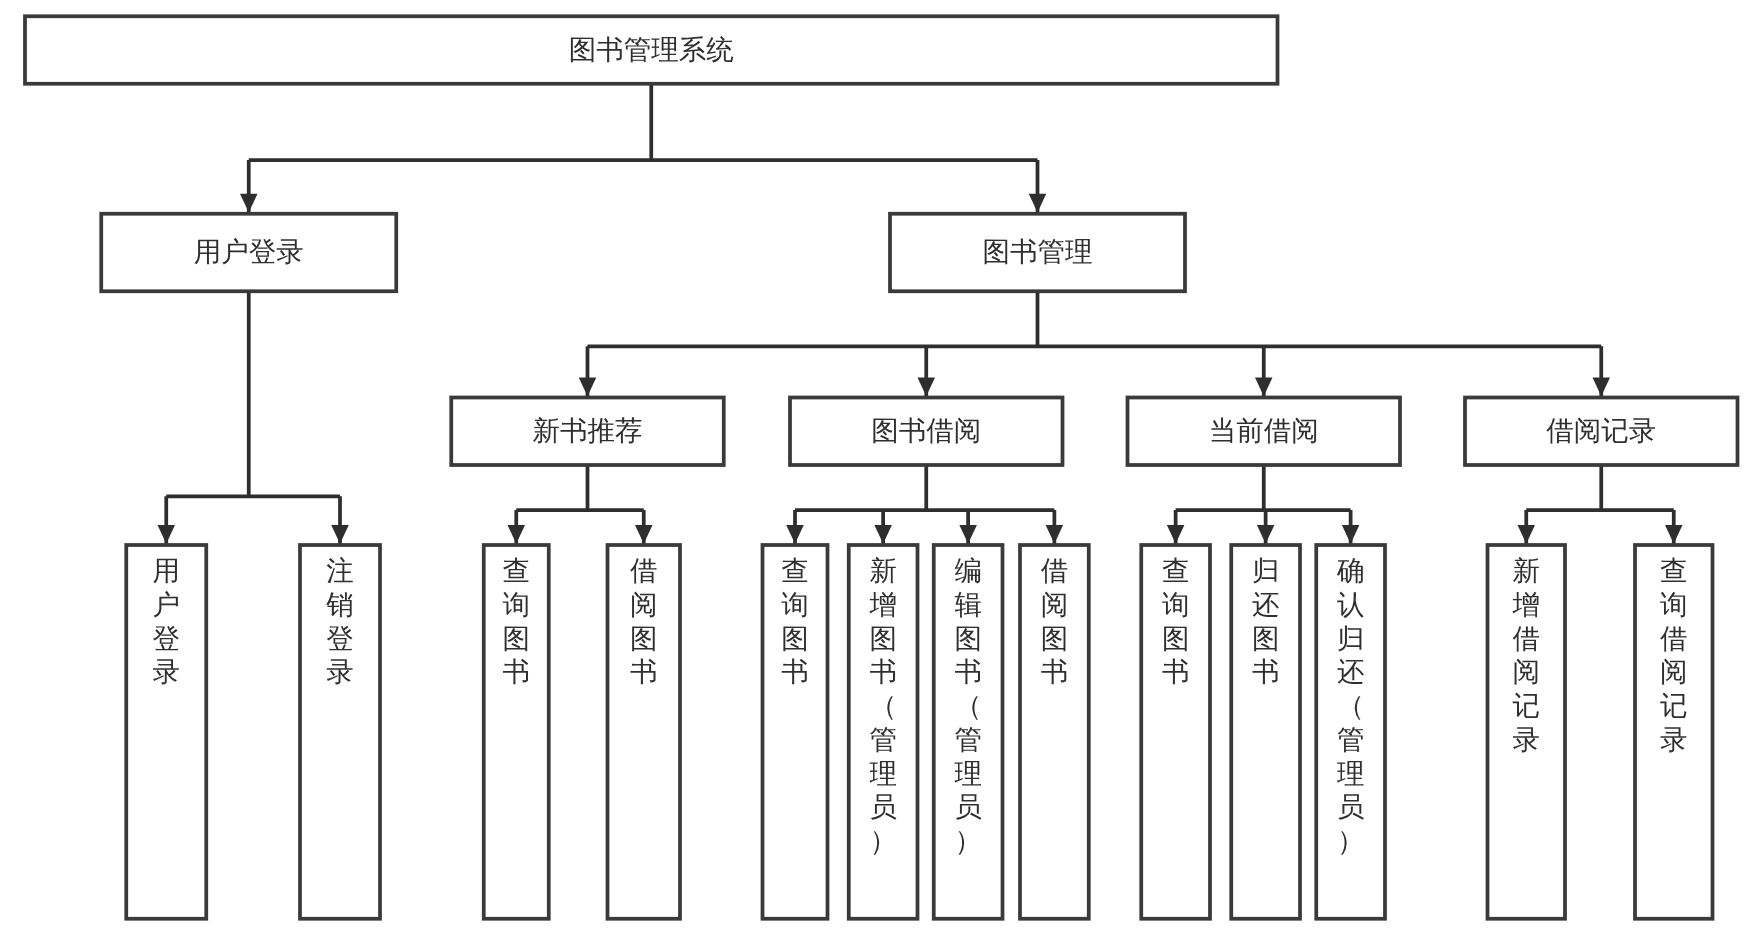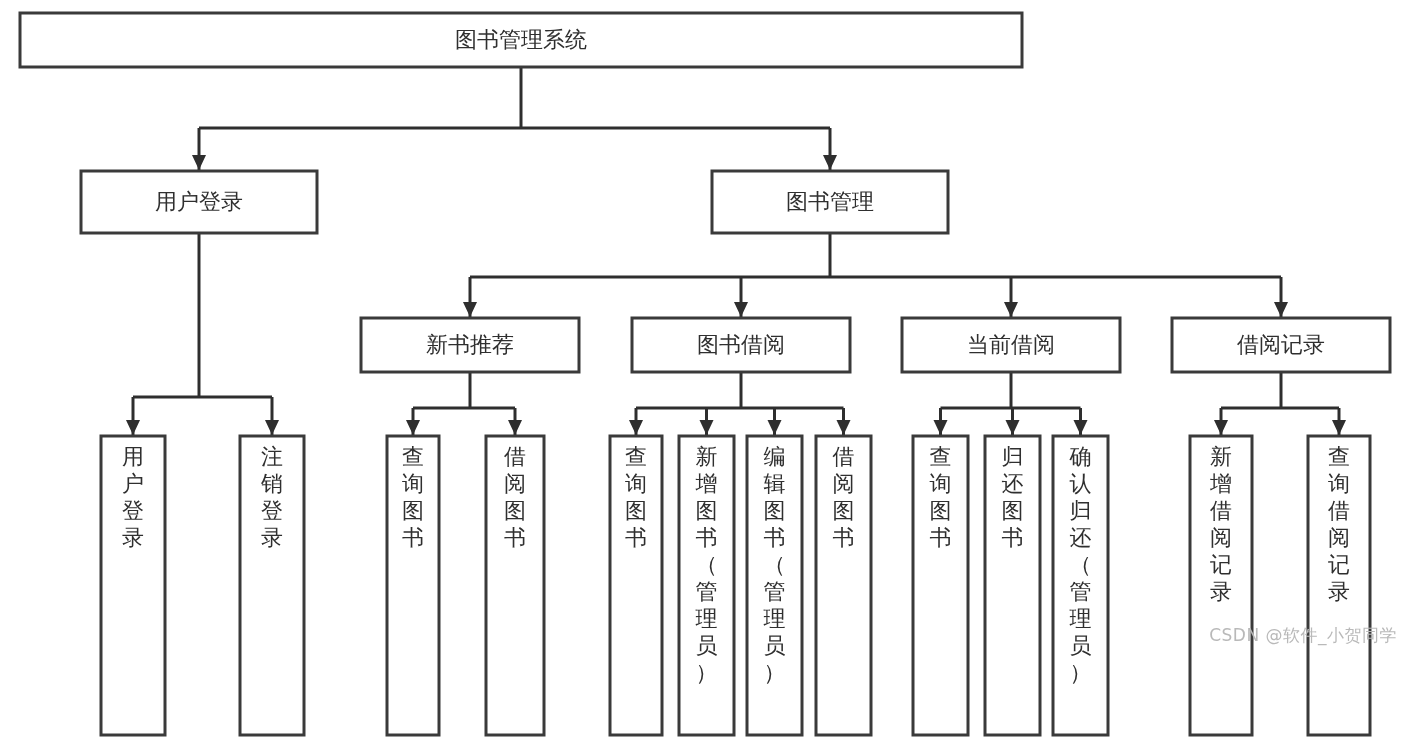--- a/index.html
+++ b/index.html
@@ -204,14 +204,13 @@
         <g>
           <rect x="1190" y="436" width="62" height="299" class="node-rect"></rect>
           <text x="1221" class="node-label label-v"><tspan x="1221" y="458">新</tspan><tspan x="1221" y="485">增</tspan><tspan x="1221" y="512">借</tspan><tspan x="1221" y="539">阅</tspan><tspan x="1221" y="566">记</tspan><tspan x="1221" y="593">录</tspan></text>
         </g>
         <g>
           <rect x="1308" y="436" width="62" height="299" class="node-rect"></rect>
           <text x="1339" class="node-label label-v"><tspan x="1339" y="458">查</tspan><tspan x="1339" y="485">询</tspan><tspan x="1339" y="512">借</tspan><tspan x="1339" y="539">阅</tspan><tspan x="1339" y="566">记</tspan><tspan x="1339" y="593">录</tspan></text>
         </g>
       </g>
   </svg>
-  <div class="watermark">CSDN @软件_小贺同学</div>
 </div>
 
 </body></html>

